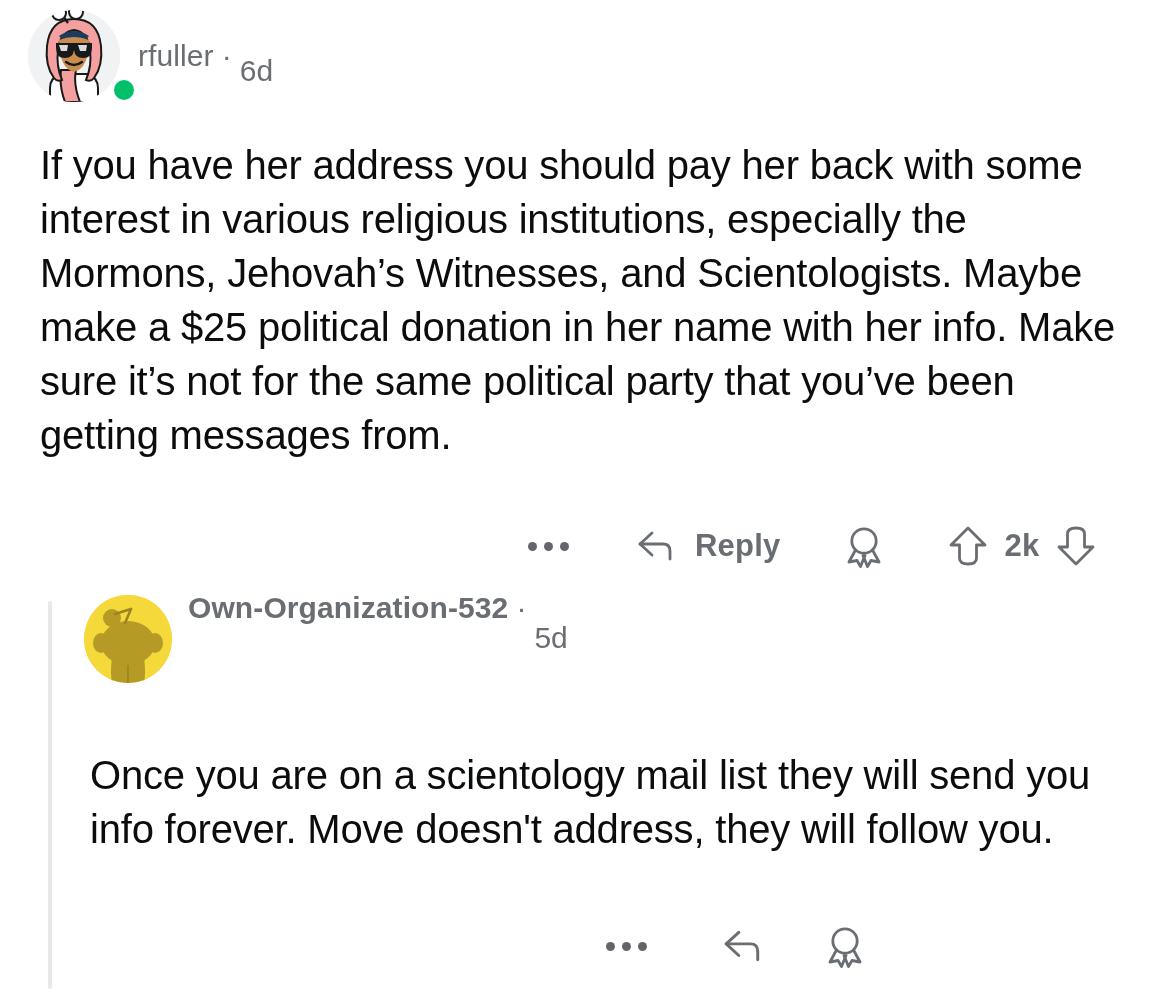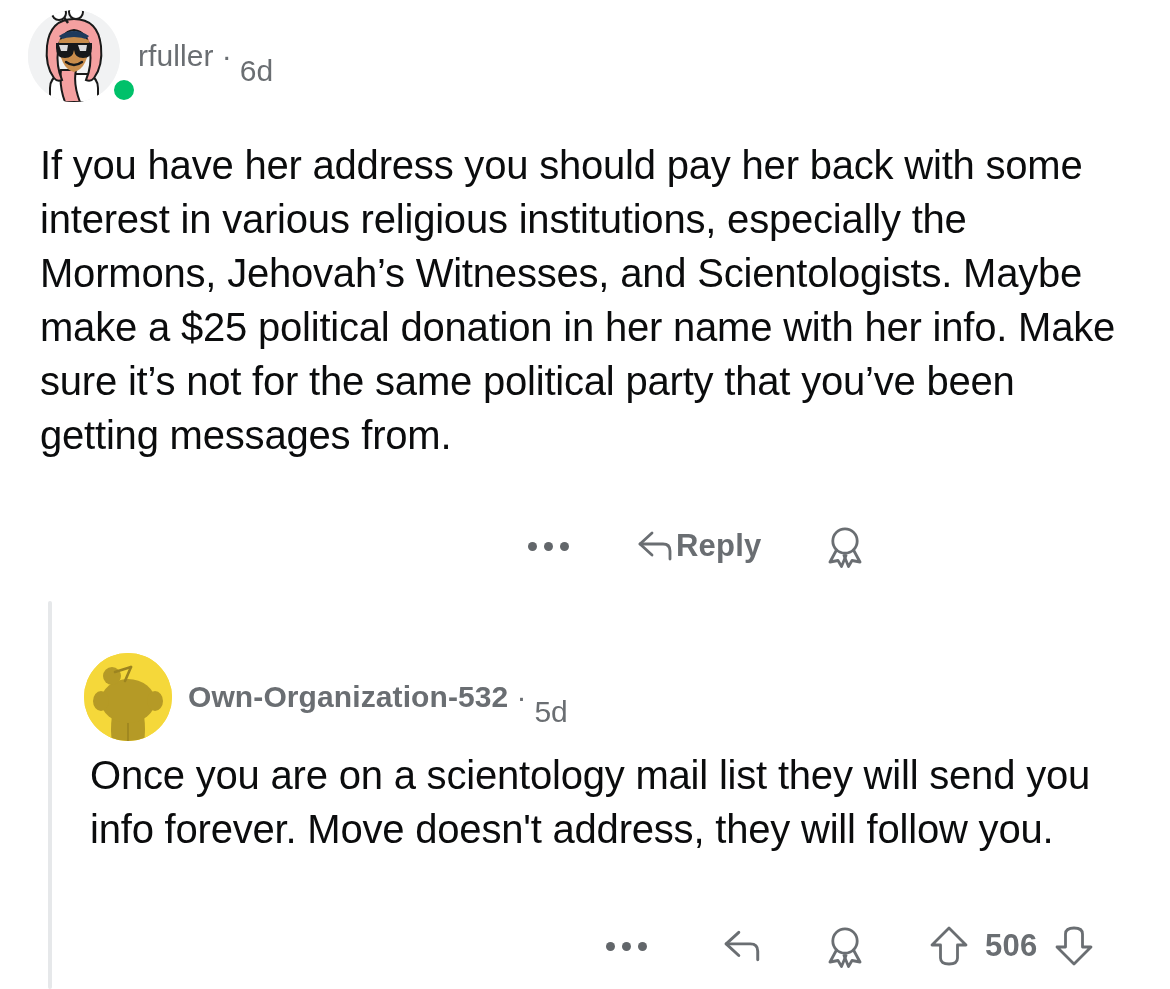--- a/index.html
+++ b/index.html
@@ -127,21 +127,21 @@
   .reply-btn {
     display: flex;
     align-items: center;
     margin-left: 62px;
   }
   .reply-btn-icononly { margin-left: 70px; }
   .reply-label {
     font-size: 31px;
     font-weight: bold;
     color: #6a6e72;
-    margin-left: 1px;
+    margin-left: 20px;
     letter-spacing: 0.2px;
   }
 
   .award-btn { margin-left: 62px; }
   .award-btn-reply { margin-left: 60px; }
 
   .vote-group {
     display: flex;
     align-items: center;
     margin-left: 62px;
@@ -170,24 +170,24 @@
 
   .reply-block {
     position: absolute;
     left: 0;
     top: 0;
     width: 1170px;
   }
 
   .reply-header {
     display: flex;
-    align-items: center;
+    align-items: flex-start;
     position: absolute;
     left: 80px;
-    top: 647px;
+    top: 591px;
     height: 100px;
   }
 
   .avatar-wrap-sm {
     position: relative;
     width: 96px;
     height: 96px;
     flex: 0 0 auto;
   }
   .avatar-circle-sm {
@@ -268,20 +268,33 @@
       </div>
 
       <div class="act award-btn">
         <svg width="44" height="44" viewBox="0 0 44 44">
           <circle cx="22" cy="17" r="12.2" fill="none" stroke="#6a6e72" stroke-width="2.8"></circle>
           <path d="M13.5 26 L7 38 L15 36.5 L18.5 42.5 L23 31.5" fill="none" stroke="#6a6e72" stroke-width="2.8" stroke-linejoin="round" stroke-linecap="round"></path>
           <path d="M30.5 26 L37 38 L29 36.5 L25.5 42.5 L21 31.5" fill="none" stroke="#6a6e72" stroke-width="2.8" stroke-linejoin="round" stroke-linecap="round"></path>
         </svg>
       </div>
 
+      <div class="vote-group">
+        <div class="act">
+          <svg width="40" height="44" viewBox="0 0 40 44">
+            <path d="M20 4 L37 21 L28.5 21 L28.5 34 Q28.5 40 20 40 Q11.5 40 11.5 34 L11.5 21 L3 21 Z" fill="none" stroke="#6a6e72" stroke-width="2.8" stroke-linejoin="round" stroke-linecap="round"></path>
+          </svg>
+        </div>
+        <span class="vote-count">2k</span>
+        <div class="act">
+          <svg width="40" height="44" viewBox="0 0 40 44">
+            <path d="M20 40 L37 23 L28.5 23 L28.5 10 Q28.5 4 20 4 Q11.5 4 11.5 10 L11.5 23 L3 23 Z" fill="none" stroke="#6a6e72" stroke-width="2.8" stroke-linejoin="round" stroke-linecap="round"></path>
+          </svg>
+        </div>
+      </div>
     </div>
   </div>
 
   <div class="reply-block">
 
     <div class="thread-line"></div>
 
     <div class="reply-header">
       <div class="avatar-wrap-sm">
         <div class="avatar-circle-sm">
@@ -326,29 +339,16 @@
       </div>
 
       <div class="act award-btn-reply">
         <svg width="44" height="44" viewBox="0 0 44 44">
           <circle cx="22" cy="17" r="12.2" fill="none" stroke="#6a6e72" stroke-width="2.8"></circle>
           <path d="M13.5 26 L7 38 L15 36.5 L18.5 42.5 L23 31.5" fill="none" stroke="#6a6e72" stroke-width="2.8" stroke-linejoin="round" stroke-linecap="round"></path>
           <path d="M30.5 26 L37 38 L29 36.5 L25.5 42.5 L21 31.5" fill="none" stroke="#6a6e72" stroke-width="2.8" stroke-linejoin="round" stroke-linecap="round"></path>
         </svg>
       </div>
 
-      <div class="vote-group">
-        <div class="act">
-          <svg width="40" height="44" viewBox="0 0 40 44">
-            <path d="M20 4 L37 21 L28.5 21 L28.5 34 Q28.5 40 20 40 Q11.5 40 11.5 34 L11.5 21 L3 21 Z" fill="none" stroke="#6a6e72" stroke-width="2.8" stroke-linejoin="round" stroke-linecap="round"></path>
-          </svg>
-        </div>
-        <span class="vote-count">506</span>
-        <div class="act">
-          <svg width="40" height="44" viewBox="0 0 40 44">
-            <path d="M20 40 L37 23 L28.5 23 L28.5 10 Q28.5 4 20 4 Q11.5 4 11.5 10 L11.5 23 L3 23 Z" fill="none" stroke="#6a6e72" stroke-width="2.8" stroke-linejoin="round" stroke-linecap="round"></path>
-          </svg>
-        </div>
-      </div>
     </div>
   </div>
 
 </div>
 
 </body></html>

